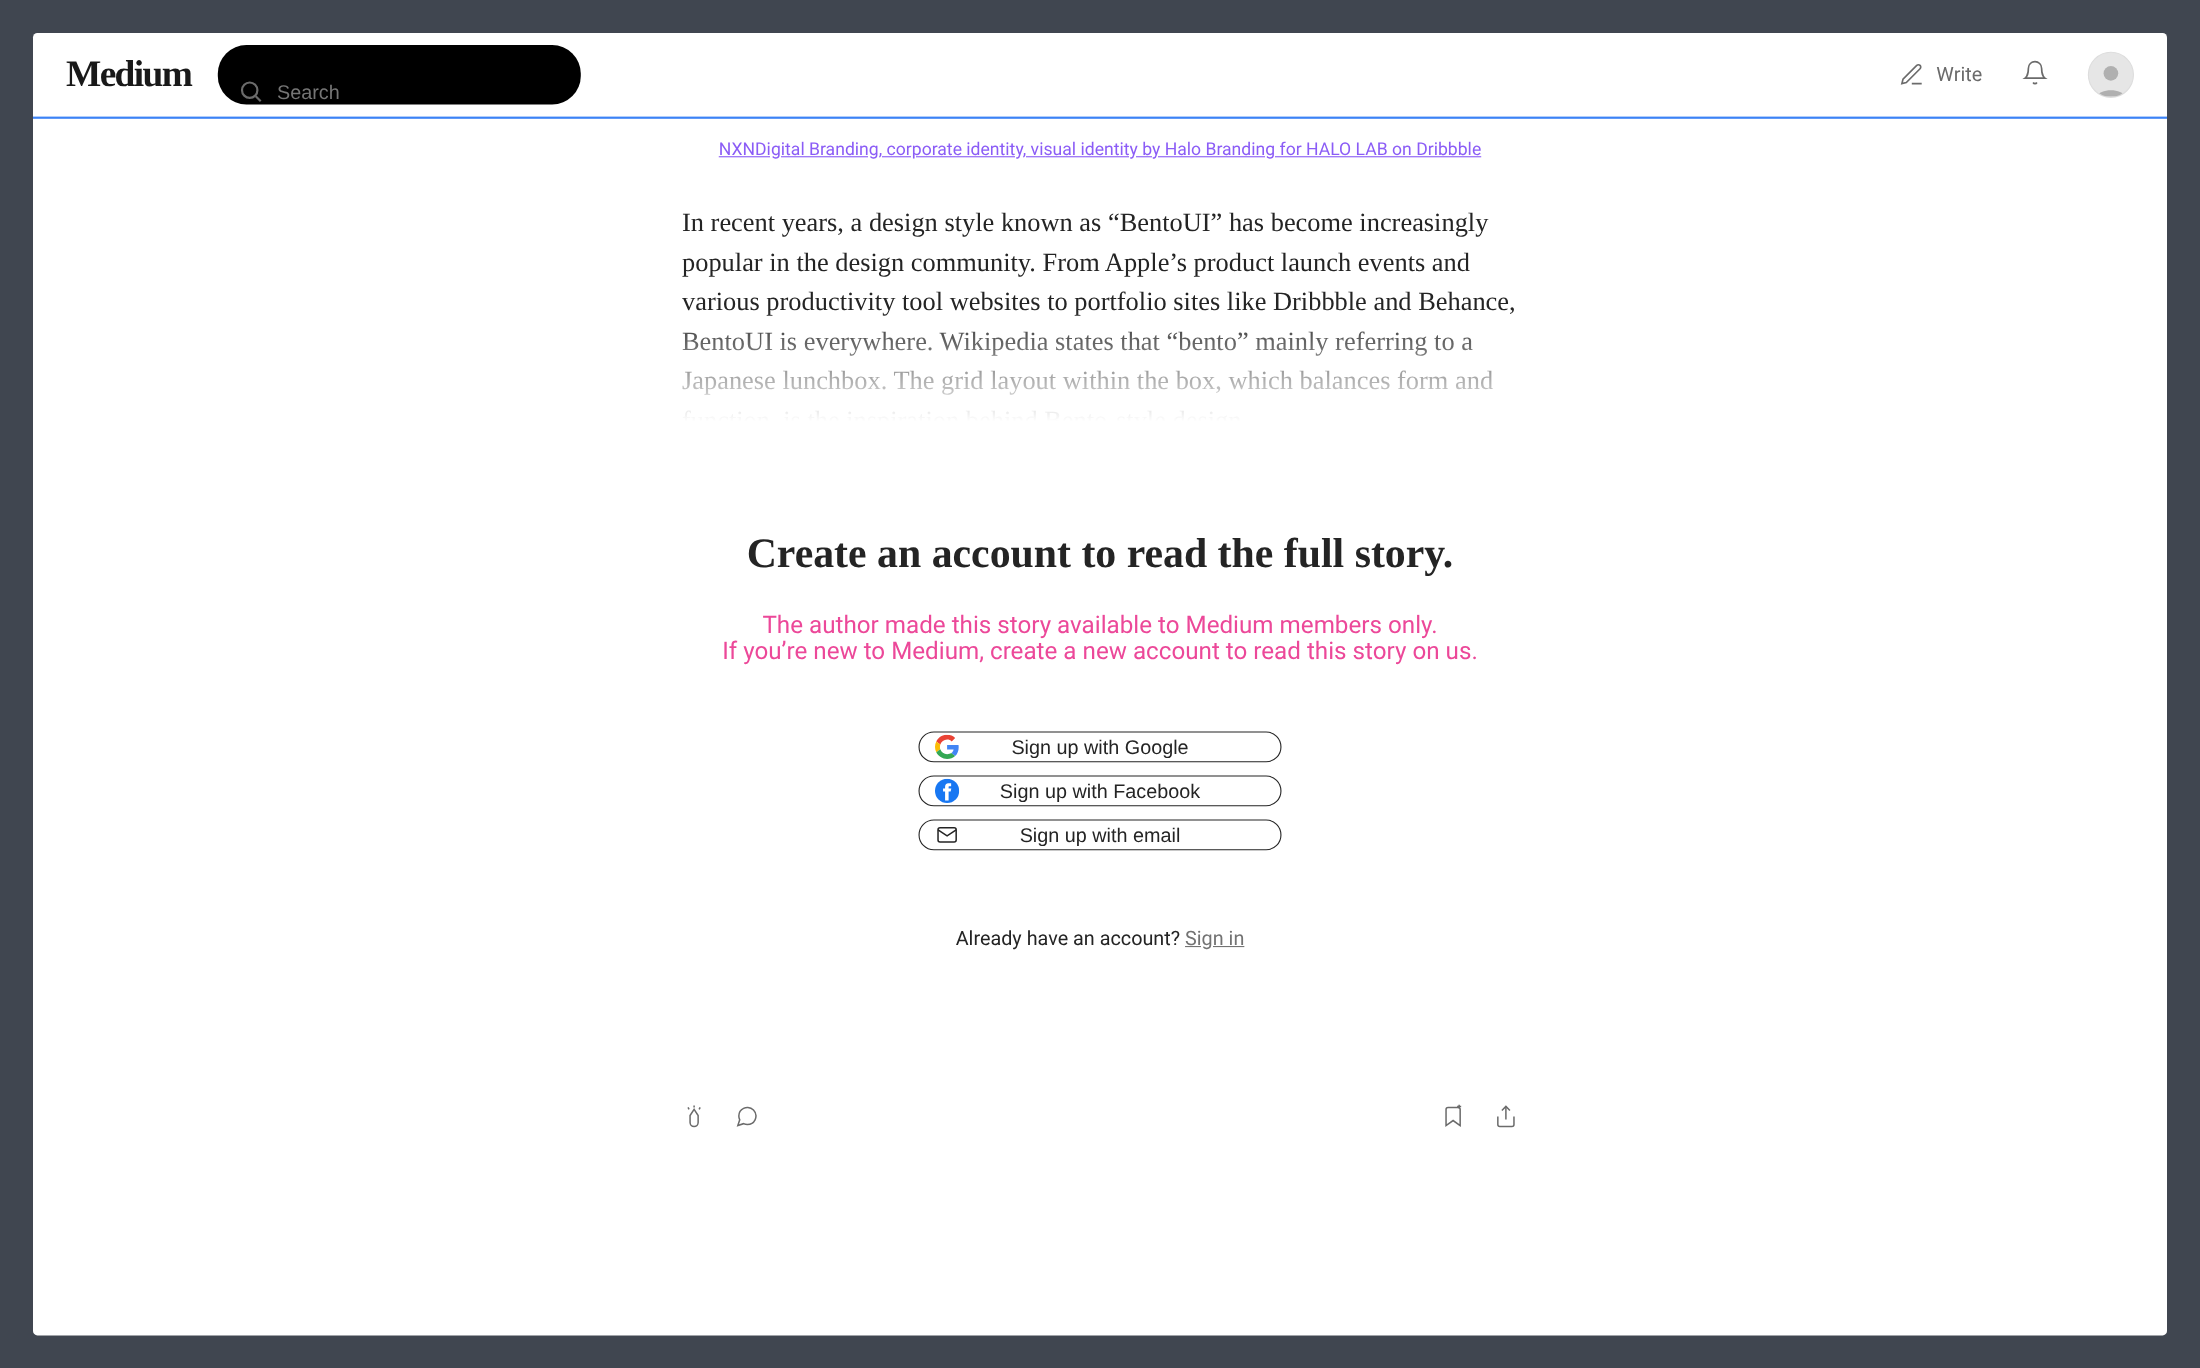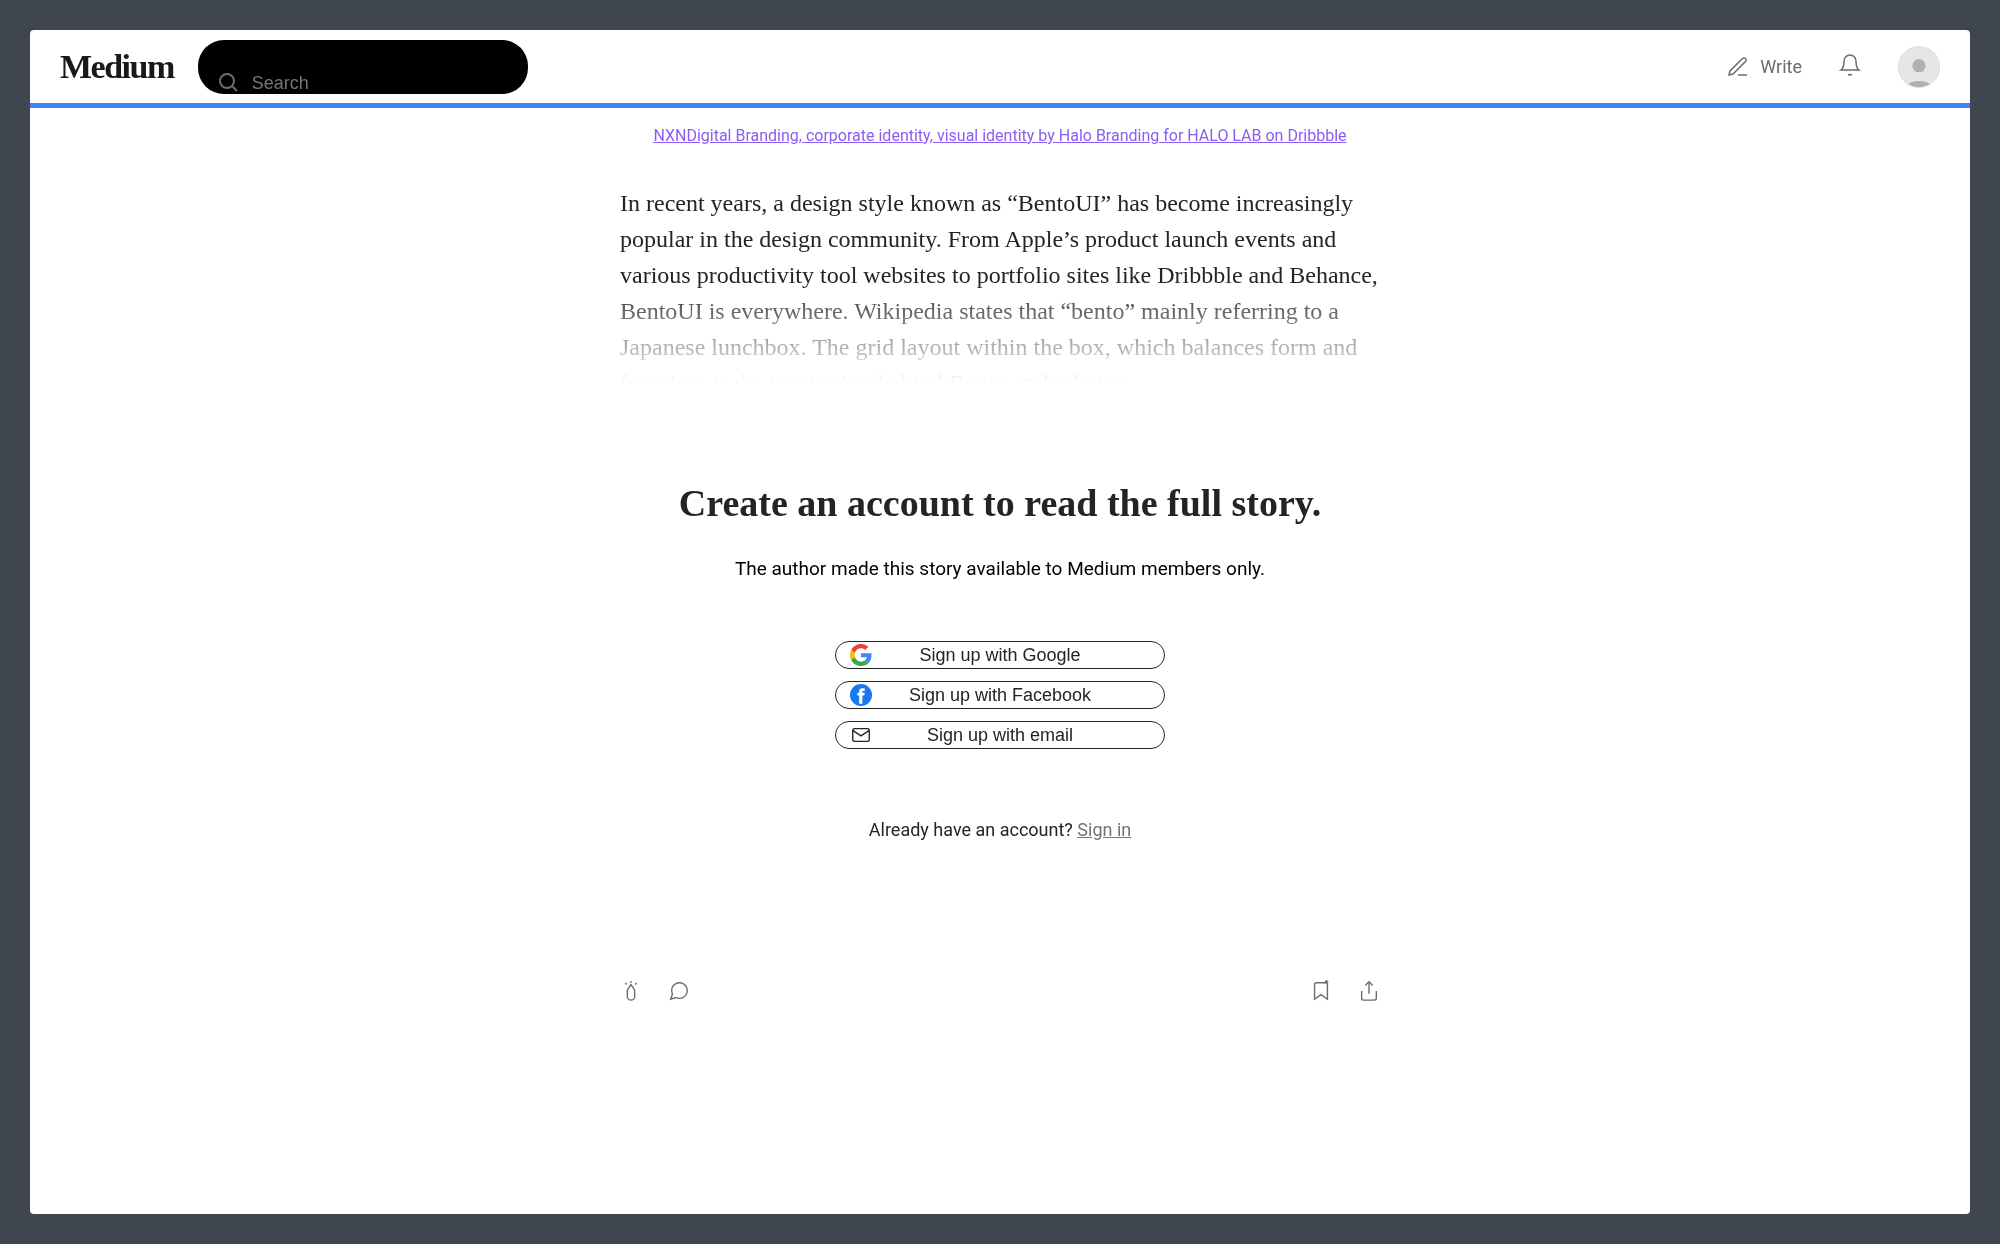--- a/index.html
+++ b/index.html
@@ -15,21 +15,21 @@
   min-height: 1180px;
   border-radius: 4px;
   overflow: hidden;
   position: relative;
 }
 .header {
   display: flex;
   align-items: center;
   padding: 0 30px;
   height: 78px;
-  border-bottom: 5px solid #3b82f6;
+  border-bottom: 2px solid #3b82f6;
 }
 .logo {
   font-family: Georgia, "Times New Roman", serif;
   font-weight: 700;
   font-size: 34px;
   letter-spacing: -1.5px;
   color: #191919;
 }
 .search-wrap {
   margin-left: 24px;
@@ -111,22 +111,22 @@
   text-align: center;
   margin-top: 80px;
 }
 .paywall-title {
   font-family: Georgia, "Times New Roman", serif;
   font-size: 38px;
   color: #242424;
   margin-bottom: 32px;
 }
 .paywall-sub {
-  font-size: 19px;
-  color: #000000;
+  font-size: 22px;
+  color: #ec4899;
   line-height: 24px;
   margin-bottom: 60px;
 }
 .signup-btn {
   display: flex;
   align-items: center;
   width: 330px;
   height: 28px;
   margin: 0 auto 12px;
   border: 1px solid #242424;
@@ -207,20 +207,21 @@
 
     <div class="article-body">
       <span>In recent years, a design style known as “BentoUI” has become increasingly popular in the design community. From Apple’s product launch events and various productivity tool websites to portfolio sites like Dribbble and Behance, BentoUI is everywhere. Wikipedia states that “bento” mainly referring to a Japanese lunchbox. The grid layout within the box, which balances form and function, is the inspiration behind Bento-style design.</span>
       <div class="fade"></div>
     </div>
 
     <div class="paywall">
       <h2 class="paywall-title">Create an account to read the full story.</h2>
       <p class="paywall-sub">
         <span>The author made this story available to Medium members only.</span><br>
+        <span>If you’re new to Medium, create a new account to read this story on us.</span>
       </p>
 
       <button class="signup-btn">
         <span class="btn-icon">
           <svg class="google-g" viewBox="0 0 48 48">
               <path fill="#EA4335" d="M24 9.5c3.54 0 6.71 1.22 9.21 3.6l6.85-6.85C35.9 2.38 30.47 0 24 0 14.62 0 6.51 5.38 2.56 13.22l7.98 6.19C12.43 13.72 17.74 9.5 24 9.5z"></path>
               <path fill="#4285F4" d="M46.98 24.55c0-1.57-.15-3.09-.38-4.55H24v9.02h12.94c-.58 2.96-2.26 5.48-4.78 7.18l7.73 6c4.51-4.18 7.09-10.36 7.09-17.65z"></path>
               <path fill="#FBBC05" d="M10.53 28.59c-.48-1.45-.76-2.99-.76-4.59s.27-3.14.76-4.59l-7.98-6.19C.92 16.46 0 20.12 0 24c0 3.88.92 7.54 2.56 10.78l7.97-6.19z"></path>
               <path fill="#34A853" d="M24 48c6.48 0 11.93-2.13 15.89-5.81l-7.73-6c-2.15 1.45-4.92 2.3-8.16 2.3-6.26 0-11.57-4.22-13.47-9.91l-7.98 6.19C6.51 42.62 14.62 48 24 48z"></path>
             </svg>

